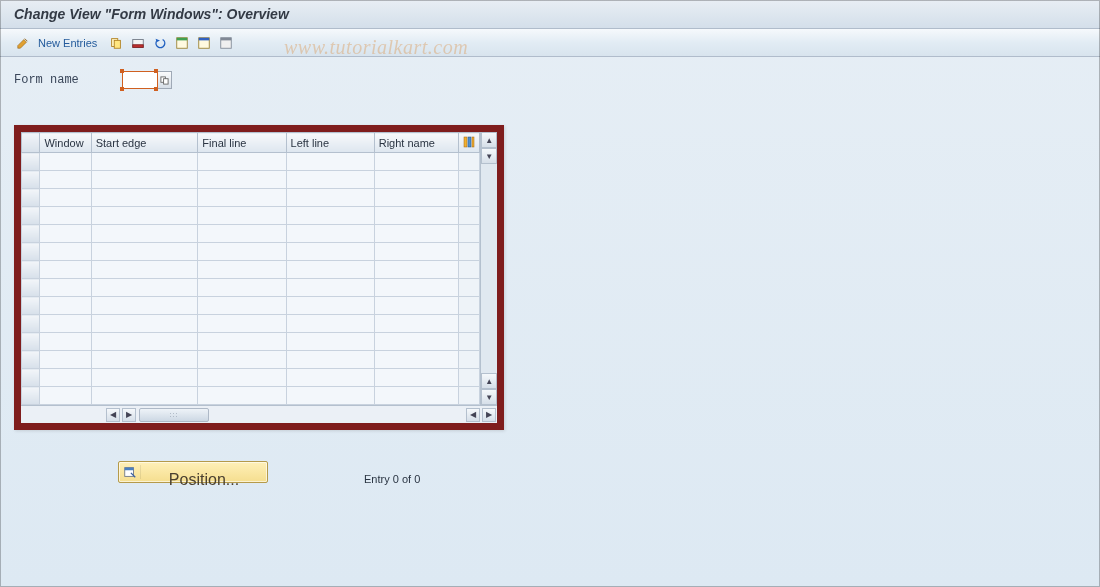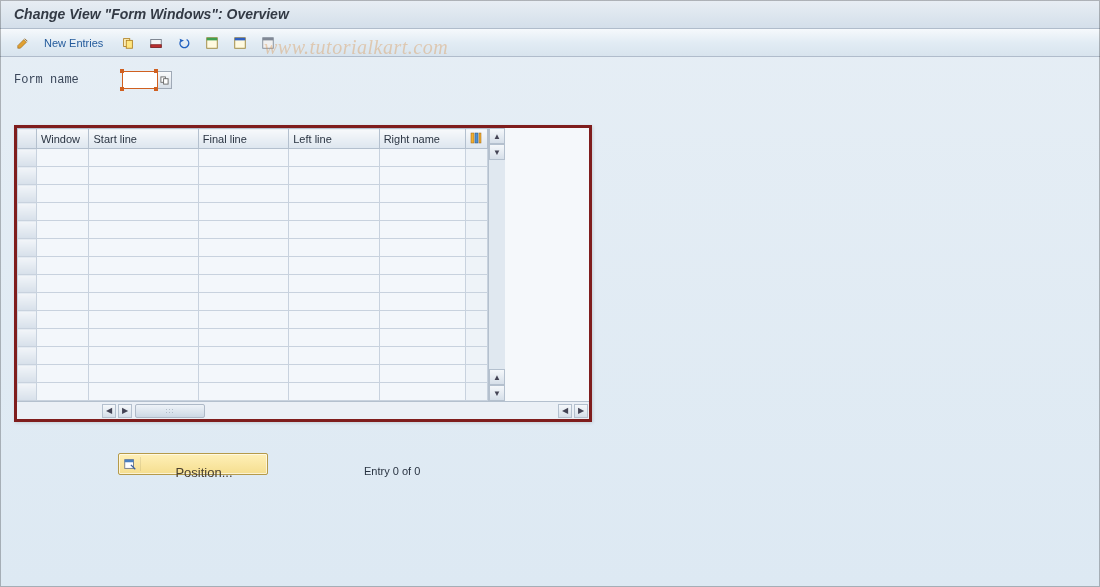--- a/index.html
+++ b/index.html
@@ -20,21 +20,21 @@
       font-style: italic;
       color: #333a45;
       border-bottom: 1px solid #b0bccb;
     }
     .toolbar {
       background: linear-gradient(180deg, #f6f9fc 0%, #e2ecf4 50%, #d8e4ee 100%);
       padding: 3px 14px;
       border-bottom: 1px solid #b0bccb;
       display: flex;
       align-items: center;
-      gap: 10px;
+      gap: 4px;
       height: 28px;
     }
     .tb-icon {
       width: 18px;
       height: 18px;
       display: flex;
       align-items: center;
       justify-content: center;
       cursor: pointer;
       border: 1px solid transparent;
@@ -91,31 +91,31 @@
       border: 1px solid #9fa9b6;
       border-left: none;
       display: flex;
       align-items: center;
       justify-content: center;
       cursor: pointer;
     }
     .watermark {
       position: absolute;
       top: 36px;
-      left: 264px;
+      left: 284px;
       font-size: 20px;
       font-family: "Georgia", serif;
       color: rgba(220, 150, 80, 0.4);
       font-style: italic;
       pointer-events: none;
       letter-spacing: 0.5px;
     }
     .table-container {
-      width: 578px;
-      border: 3px solid #7f1d1d;
+      width: 490px;
+      border: 7px solid #7f1d1d;
       background: #f5f8fb;
       box-shadow: 1px 1px 3px rgba(0,0,0,0.12);
     }
     .table-scroll-area {
       display: flex;
     }
     .data-table {
       border-collapse: collapse;
       width: 471px;
     }
@@ -216,21 +216,21 @@
       width: 22px;
       display: flex;
       align-items: center;
       justify-content: center;
       border-right: 1px solid rgba(0,0,0,0.08);
     }
     .pos-btn .lbl {
       flex: 1;
       text-align: center;
       color: #4a4030;
-      font-size: 13px;
+      font-size: 16px;
       margin-top: 17px;
     }
     .entry-text { color: #2a3442; font-size: 11px; margin-top: 15px; }
     .frame-border {
       position: absolute;
       inset: 0;
       border: 1px solid rgba(0,0,0,0.25);
       pointer-events: none;
     }
   </style>
@@ -308,21 +308,21 @@
     </span>
   </div>
 
   <div class="table-container">
     <div class="table-scroll-area">
       <table class="data-table">
         <thead>
           <tr>
             <th class="sel-col"></th>
             <th style="width:50px">Window</th>
-            <th style="width:104px">Start line</th>
+            <th style="width:104px">Start edge</th>
             <th style="width:86px">Final line</th>
             <th style="width:86px">Left line</th>
             <th style="width:82px">Right name</th>
             <th class="col-config">
               <svg width="12" height="12" viewBox="0 0 12 12">
                   <rect x="1" y="1" width="3" height="10" fill="#f0b030" stroke="#a06010" stroke-width="0.5"></rect>
                   <rect x="5" y="1" width="3" height="10" fill="#5090d0" stroke="#205080" stroke-width="0.5"></rect>
                   <rect x="9" y="1" width="2" height="10" fill="#f0b030" stroke="#a06010" stroke-width="0.5"></rect>
                 </svg>
             </th>

